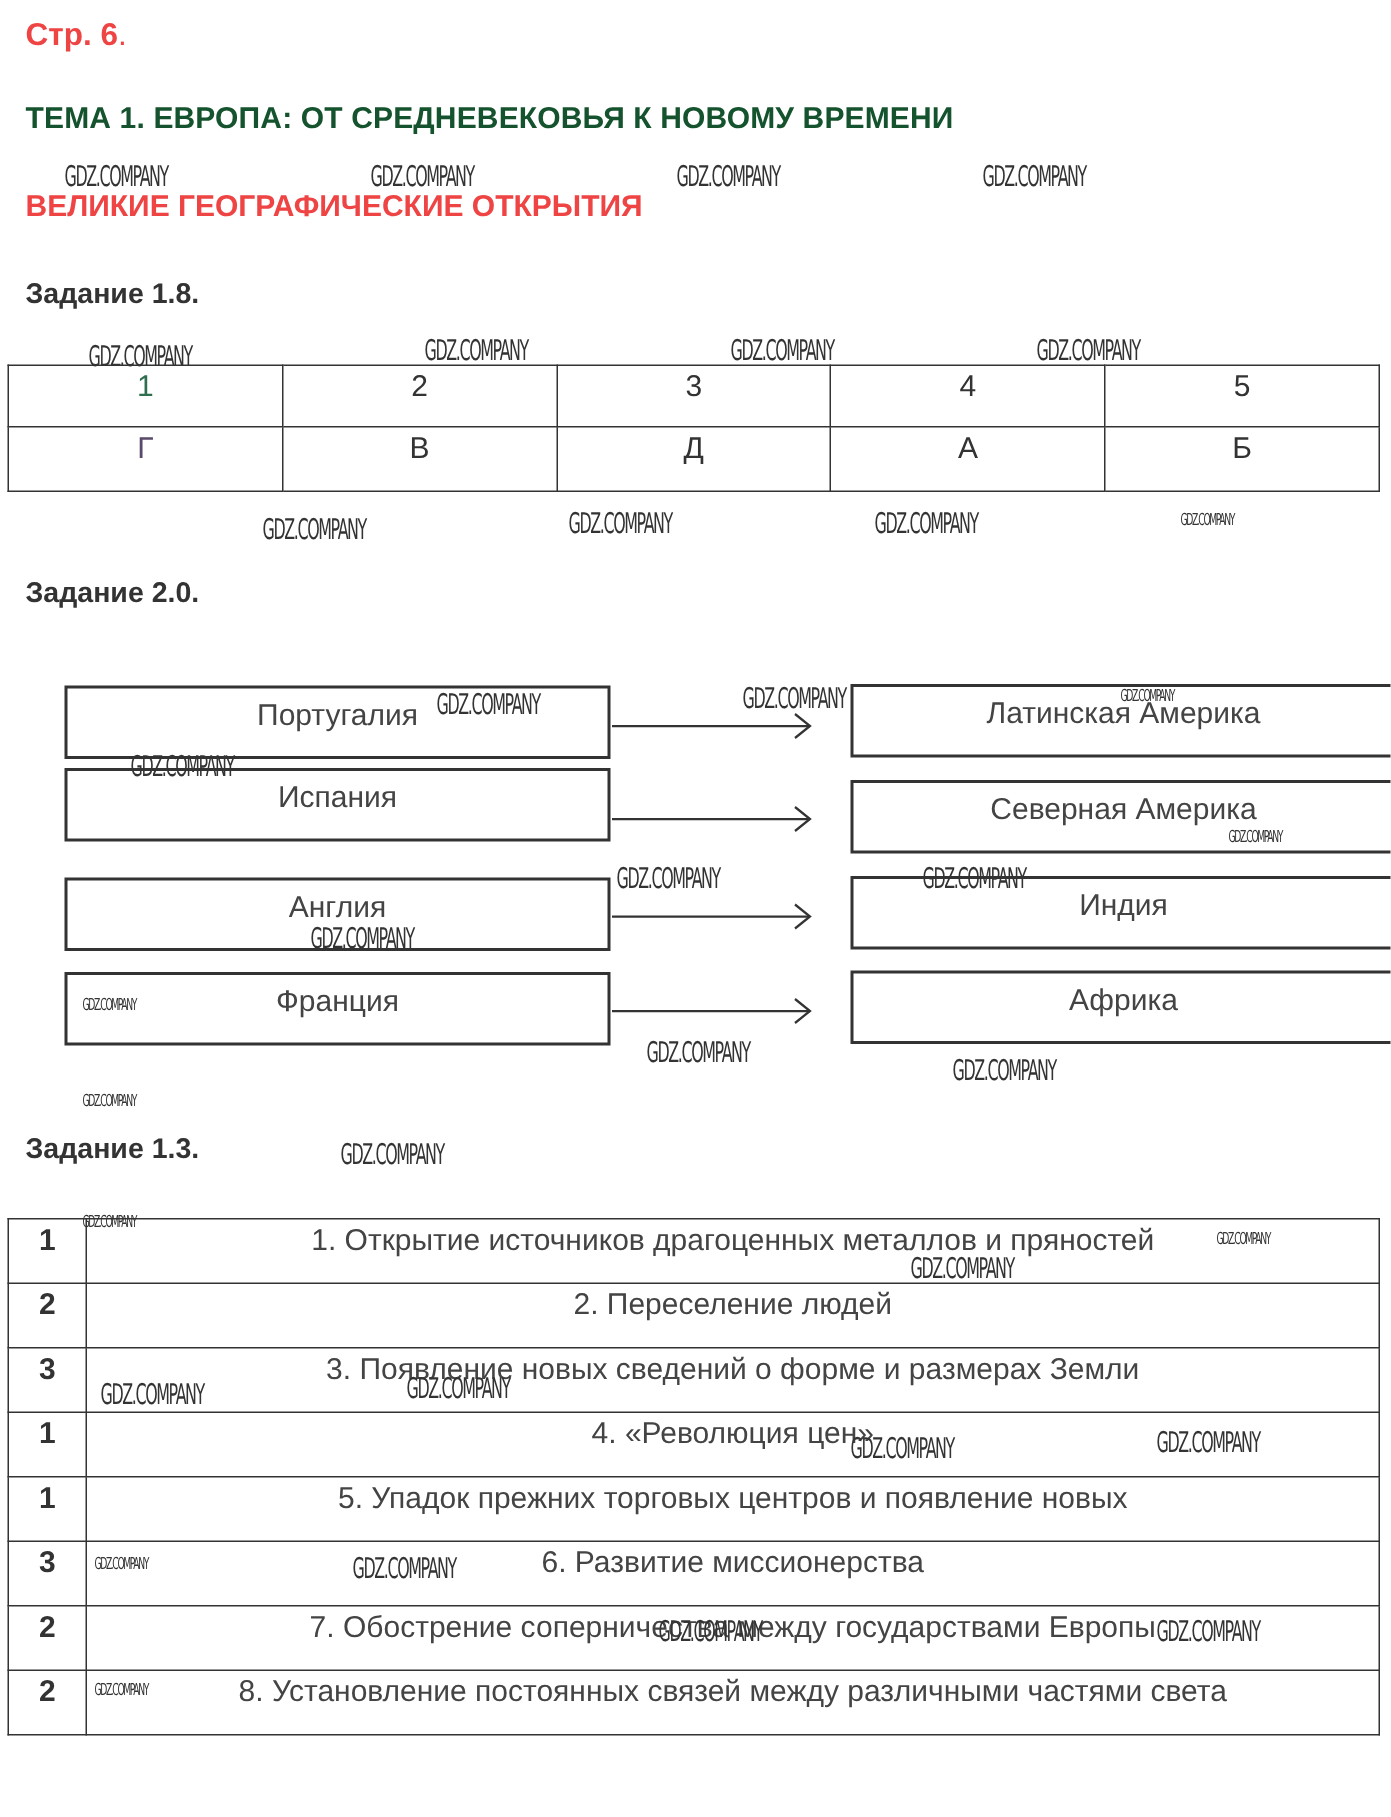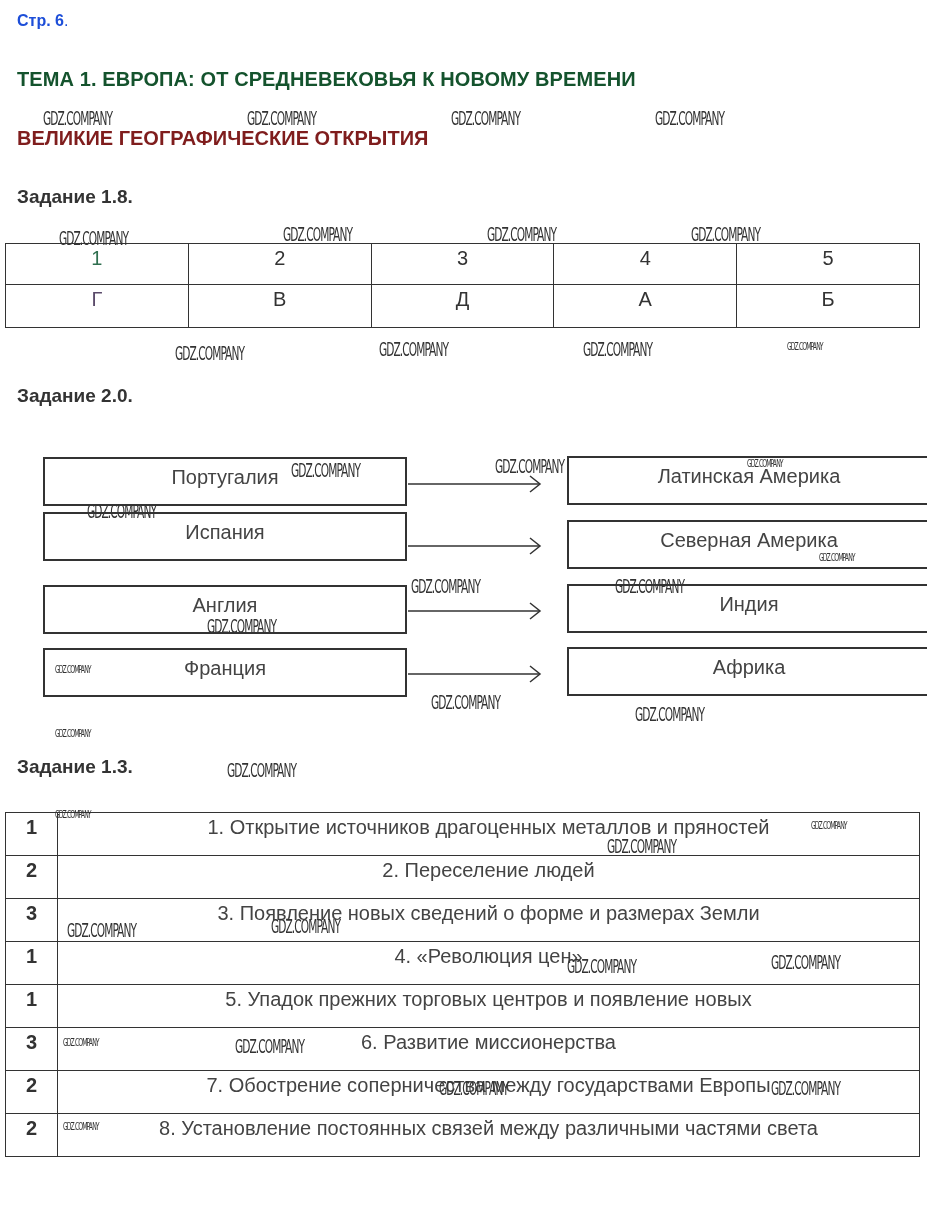--- a/index.html
+++ b/index.html
@@ -1,22 +1,22 @@
 <!DOCTYPE html>
 <html><head>
 <meta charset="utf-8">
 <style>
   html, body { margin: 0; padding: 0; background: #ffffff; }
   body { width: 927px; height: 1211px; position: relative; overflow: hidden;
          font-family: "Liberation Sans", sans-serif; color: #333333; }
   .abs { position: absolute; }
-  .h-page { left: 17px; top: 12px; font-size: 16px; font-weight: bold; color: #1d4ed8; }
+  .h-page { left: 17px; top: 12px; font-size: 21px; font-weight: bold; color: #ef4444; }
   .h-page .dot { font-weight: normal; }
   .h-topic { left: 17px; top: 68px; font-size: 20px; font-weight: bold; color: #14532d; letter-spacing: 0.1px; }
-  .h-sub { left: 17px; top: 127px; font-size: 20px; font-weight: bold; color: #7f1d1d; }
+  .h-sub { left: 17px; top: 127px; font-size: 20px; font-weight: bold; color: #ef4444; }
   .h-task { left: 17px; font-size: 19px; font-weight: bold; color: #333; }
 
   
   .t11 { left: 5px; top: 243px; width: 915px; border-collapse: collapse; table-layout: fixed; }
   .t11 td { border: 1px solid #333; height: 39px; text-align: center; font-size: 20px; color: #333;
             padding: 0; vertical-align: top; padding-top: 3px; }
   .t11 tr:first-child td { height: 37px; }
   .t11 .c-num1 { color: #2f6f4f; }
   .t11 .c-let1 { color: #5a4a6a; }
 

